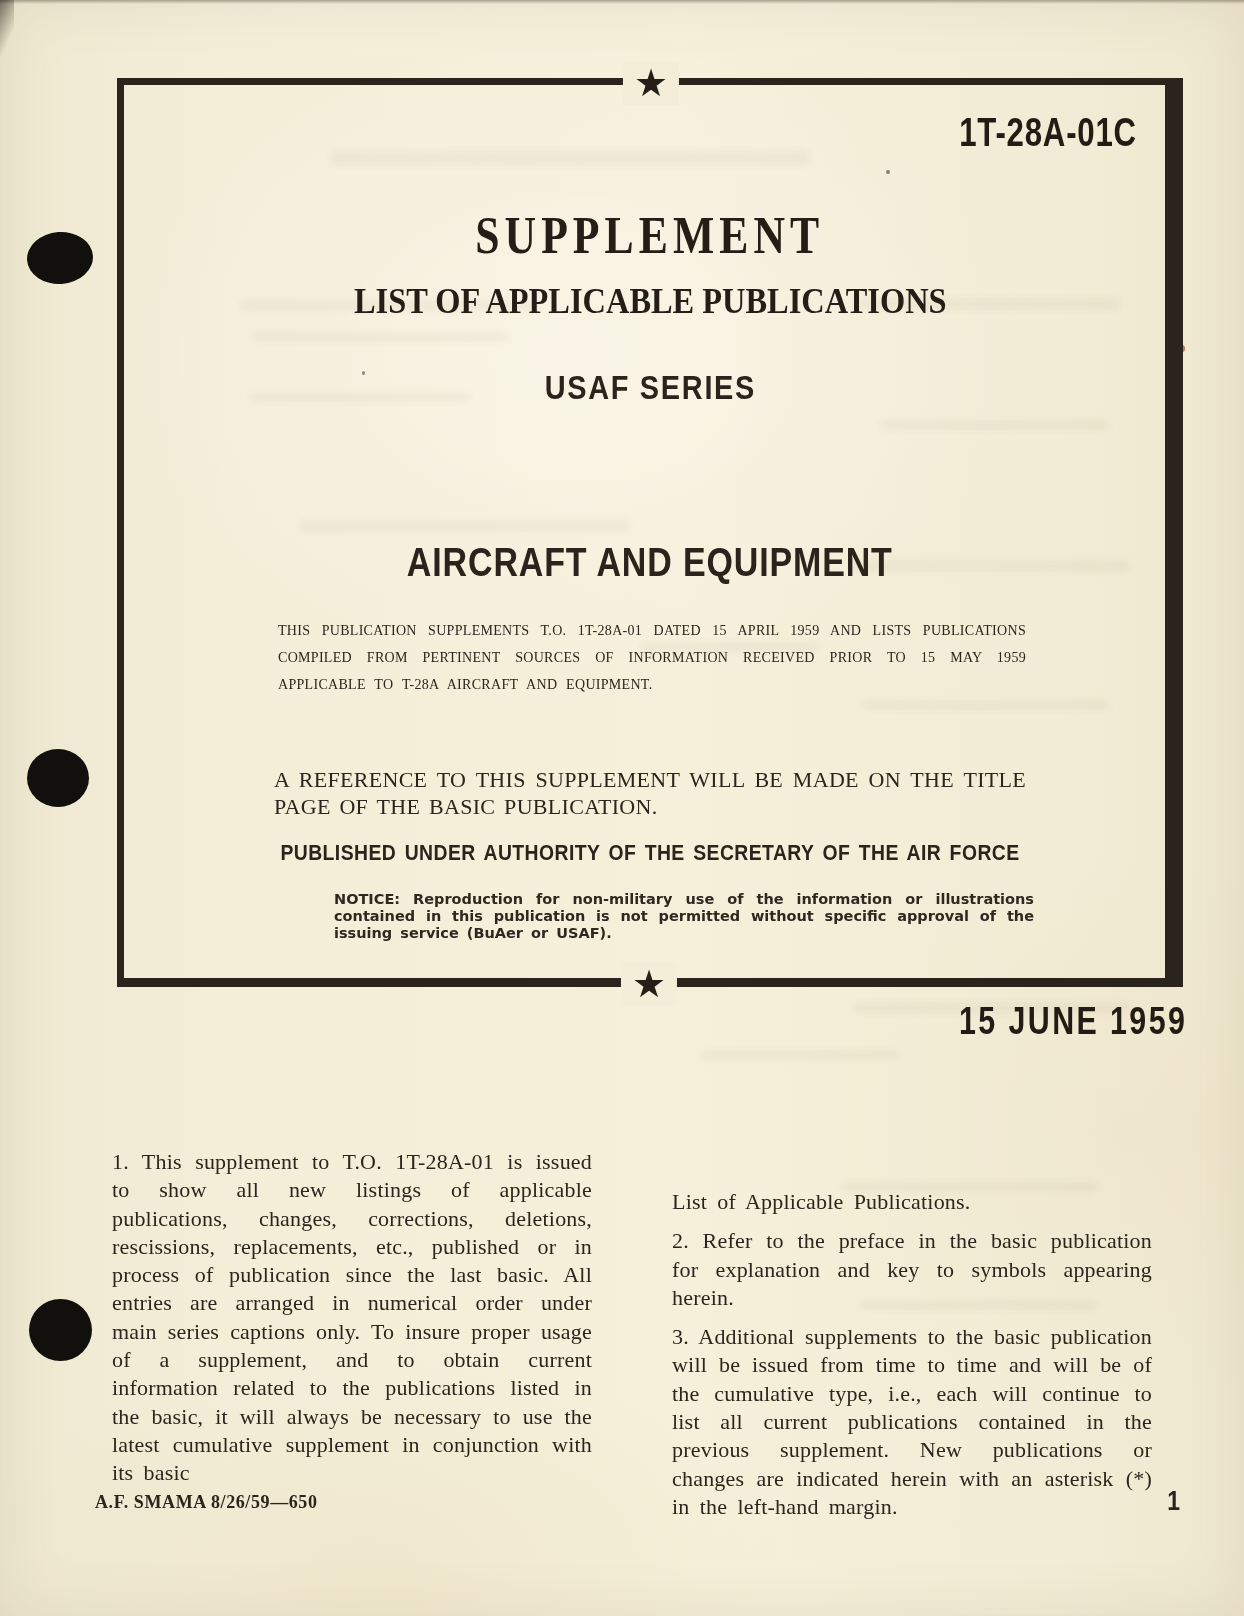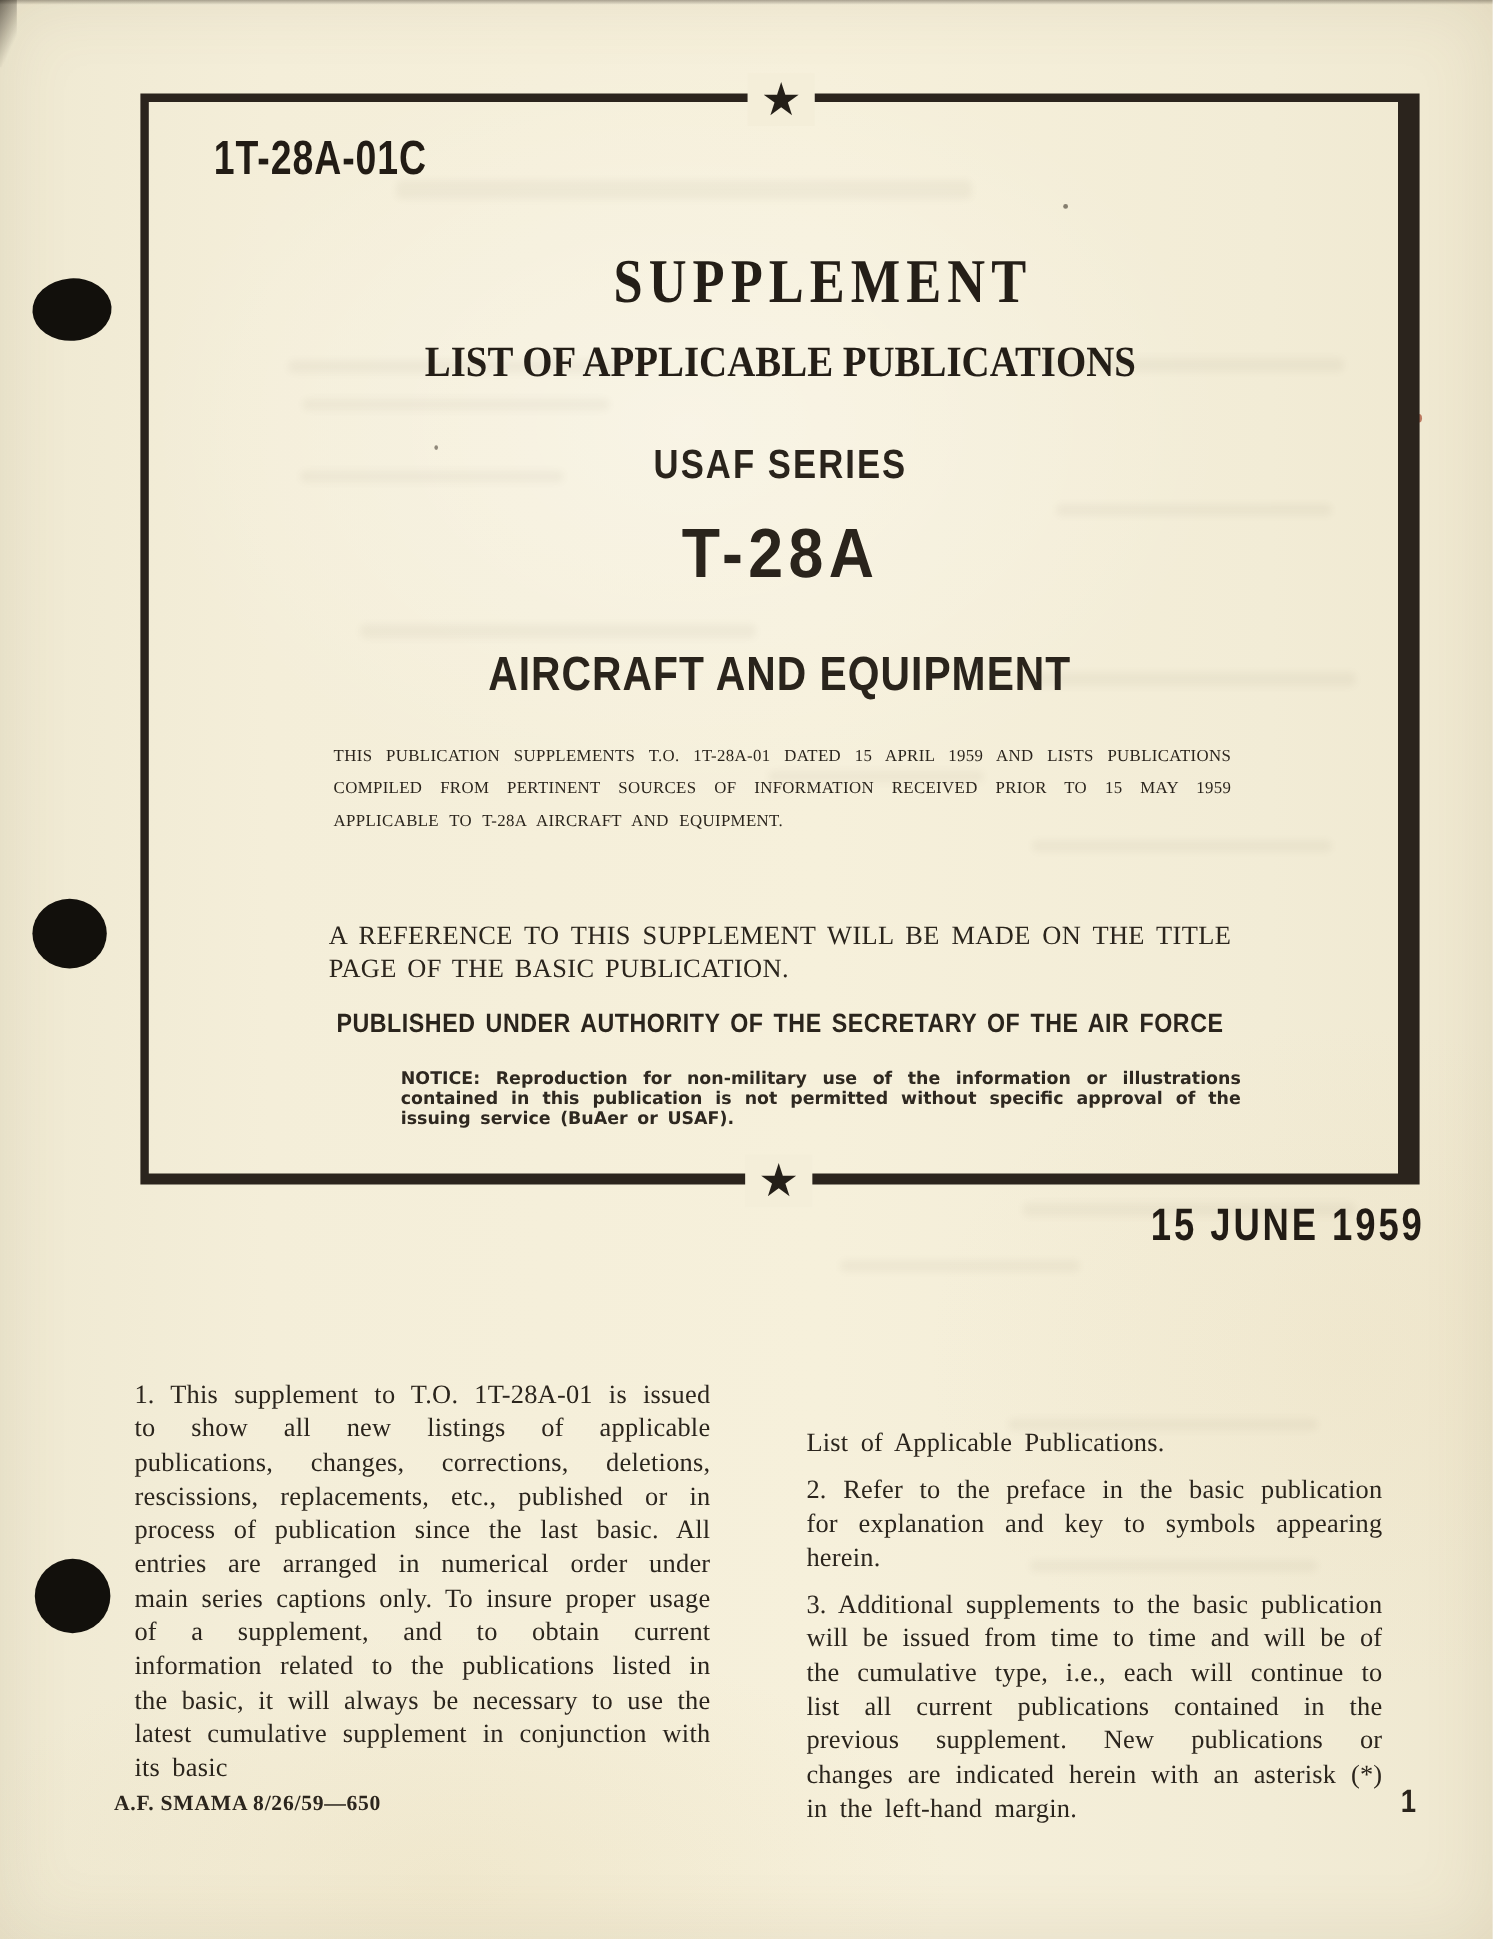--- a/index.html
+++ b/index.html
@@ -34,24 +34,24 @@
     font-size:38px;line-height:44px;color:#241f18;
     background:#f4eed9;padding:0 11px;
     transform:translate(-50%,-50%);z-index:3;
   }
 
   
   .abs{position:absolute;}
   .center-line{left:117px;width:1066px;text-align:center;}
   .cond{display:inline-block;font-family:"Liberation Sans",sans-serif;font-weight:700;}
 
-  #doc-number{top:110px;left:117px;width:1020px;text-align:left;margin-left:11px;}
+  #doc-number{top:110px;left:117px;width:1020px;text-align:right;}
   #doc-number .cond{font-size:40px;letter-spacing:1px;transform:scaleX(.78);transform-origin:right center;color:#221c15;}
 
-  #title-supplement{top:206px;padding-left:36px;}
+  #title-supplement{top:206px;}
   #title-supplement .serif-big{
     display:inline-block;font-family:"Liberation Serif",serif;font-weight:700;
     font-size:52px;letter-spacing:6px;transform:scaleX(.84);transform-origin:center;color:#241e17;
   }
   #title-lap{top:280px;}
   #title-lap .serif-mid{
     display:inline-block;font-family:"Liberation Serif",serif;font-weight:700;
     font-size:36px;letter-spacing:0px;transform:scaleX(.9);transform-origin:center;color:#241e17;
   }
   #series-line{top:368px;}
@@ -150,23 +150,20 @@
   </div>
 
   <div class="abs center-line" id="title-lap">
     <span class="serif-mid">LIST OF APPLICABLE PUBLICATIONS</span>
   </div>
 
   <div class="abs center-line" id="series-line">
     <span class="cond">USAF SERIES</span>
   </div>
 
-  <div class="abs center-line" id="model-line">
-    <span class="cond">T-28A</span>
-  </div>
 
   <div class="abs center-line" id="equipment-line">
     <span class="cond">AIRCRAFT AND EQUIPMENT</span>
   </div>
 
   <div class="abs body-serif" id="supplement-note">THIS PUBLICATION SUPPLEMENTS T.O. 1T-28A-01 DATED 15 APRIL 1959 AND LISTS PUBLICATIONS COMPILED FROM PERTINENT SOURCES OF INFORMATION RECEIVED PRIOR TO 15 MAY 1959 APPLICABLE TO T-28A AIRCRAFT AND EQUIPMENT.</div>
 
   <div class="abs body-serif" id="reference-note">A REFERENCE TO THIS SUPPLEMENT WILL BE MADE ON THE TITLE PAGE OF THE BASIC PUBLICATION.</div>
 
   <div class="abs center-line" id="authority-line">

